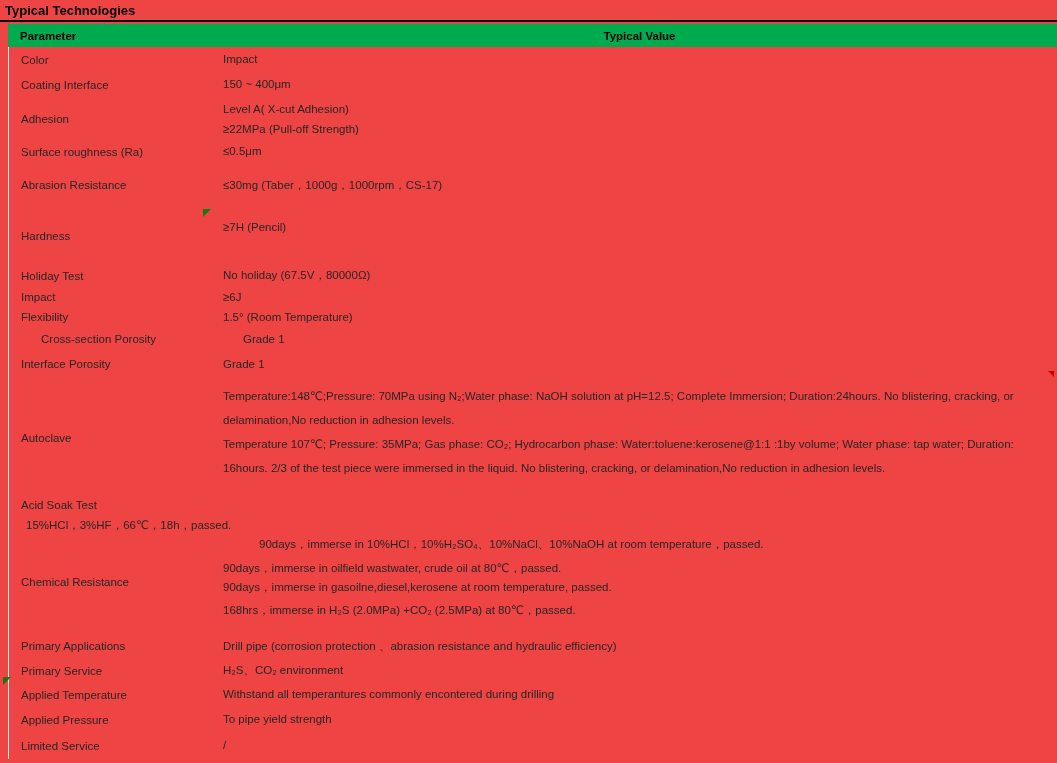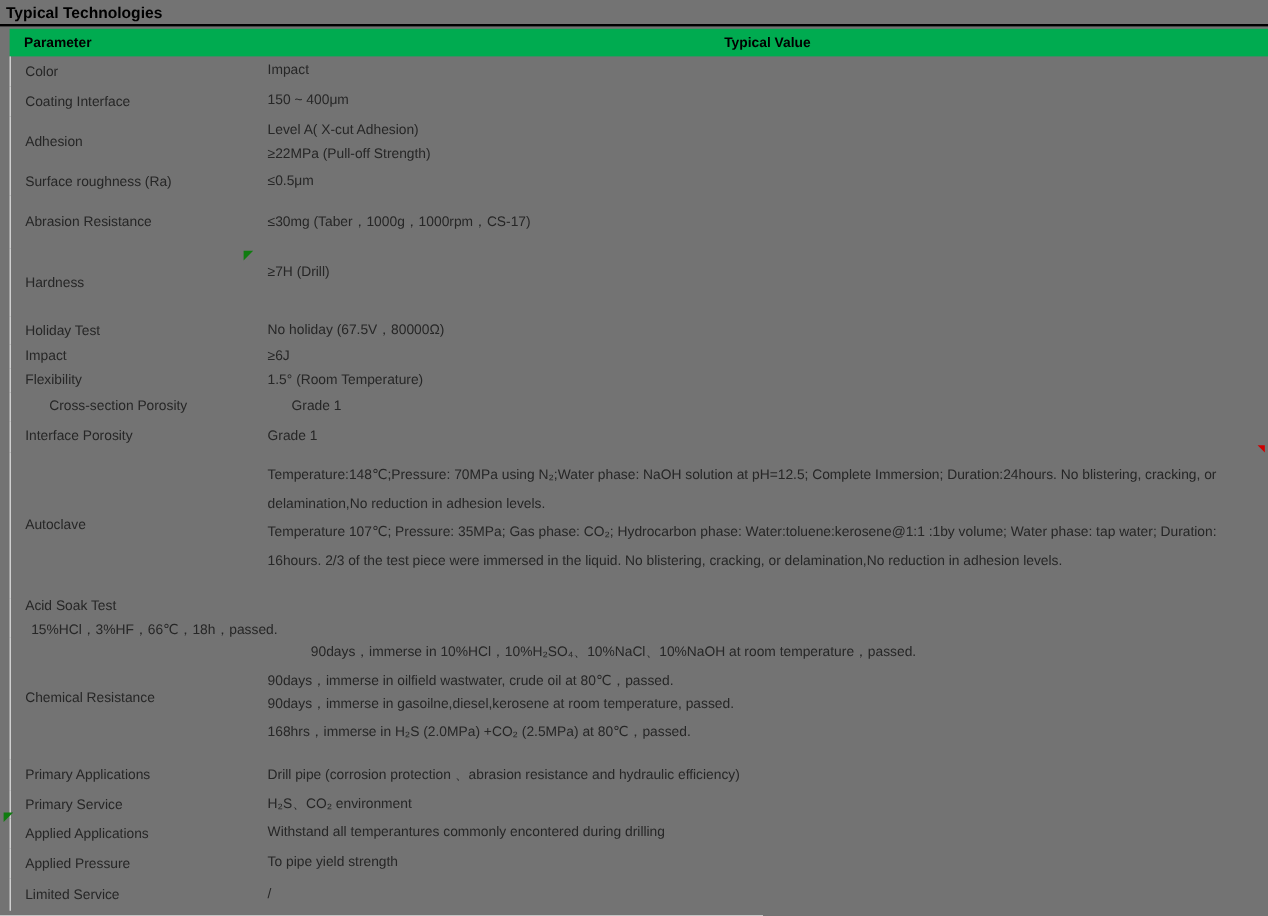--- a/index.html
+++ b/index.html
@@ -1,19 +1,19 @@
 <!DOCTYPE html>
 <html><head>
 <meta charset="utf-8">
 <style>
   html,body{margin:0;padding:0;background:#fff;}
   .page{
     position:relative;
     width:1057px;height:763px;
-    background:#737373;
+    background:#ef4444;
     overflow:hidden;
     font-family:"Liberation Sans","DejaVu Sans",sans-serif;
     font-size:11.5px;
     color:#262626;
   }
   .doc-title{
     height:20px;
     padding-left:5px;
     display:flex;align-items:center;
     font-size:13px;font-weight:700;color:#000;
@@ -96,21 +96,21 @@
       <div class="c1">Abrasion Resistance</div>
       <div class="c2">
         <div class="vl">≤30mg (Taber，1000g，1000rpm，CS-17)</div>
       </div>
     </div>
 
     <div class="row h57 r-hardness">
       <div class="marker-green" style="left:194px;top:2px;"></div>
       <div class="c1">Hardness</div>
       <div class="c2">
-          <div class="vl">≥7H (Drill)</div>
+          <div class="vl">≥7H (Pencil)</div>
         </div>
     </div>
 
     <div class="row h23">
       <div class="c1">Holiday Test</div>
       <div class="c2">
           <div class="vl">No holiday (67.5V，80000Ω)</div>
         </div>
     </div>
 
@@ -177,21 +177,21 @@
 
     <div class="row h23">
       <div class="c1">Primary Service</div>
       <div class="c2">
           <div class="vl">H₂S、CO₂ environment</div>
         </div>
     </div>
 
     <div class="row h25">
       <div class="marker-green" style="left:-6px;top:-5px;"></div>
-      <div class="c1">Applied Applications</div>
+      <div class="c1">Applied Temperature</div>
       <div class="c2">
           <div class="vl">Withstand all temperantures commonly encontered during drilling</div>
         </div>
     </div>
 
     <div class="row h25">
       <div class="c1">Applied Pressure</div>
       <div class="c2">
           <div class="vl">To pipe yield strength</div>
         </div>

